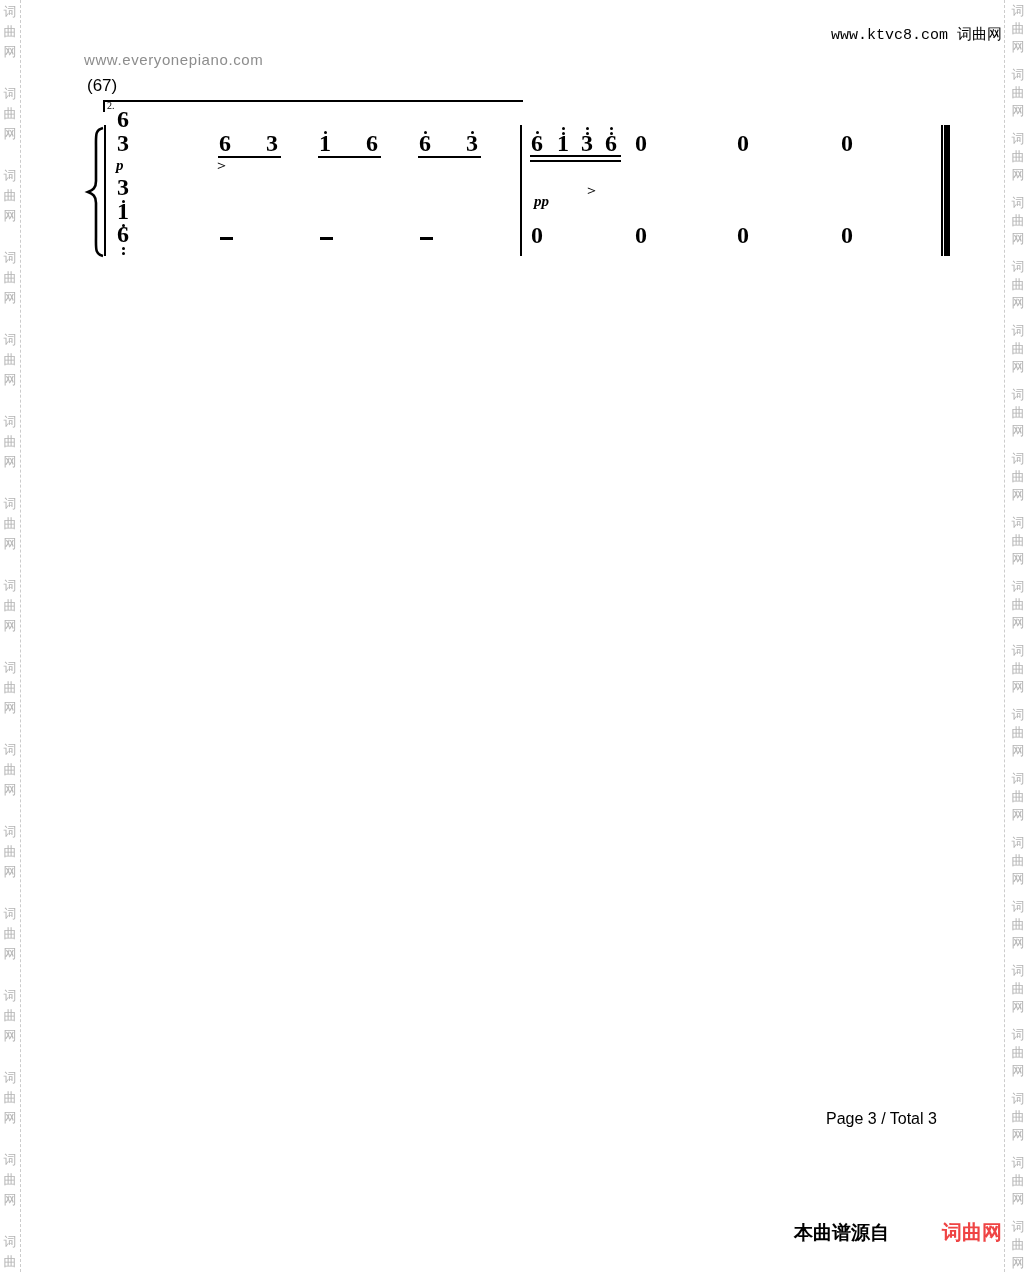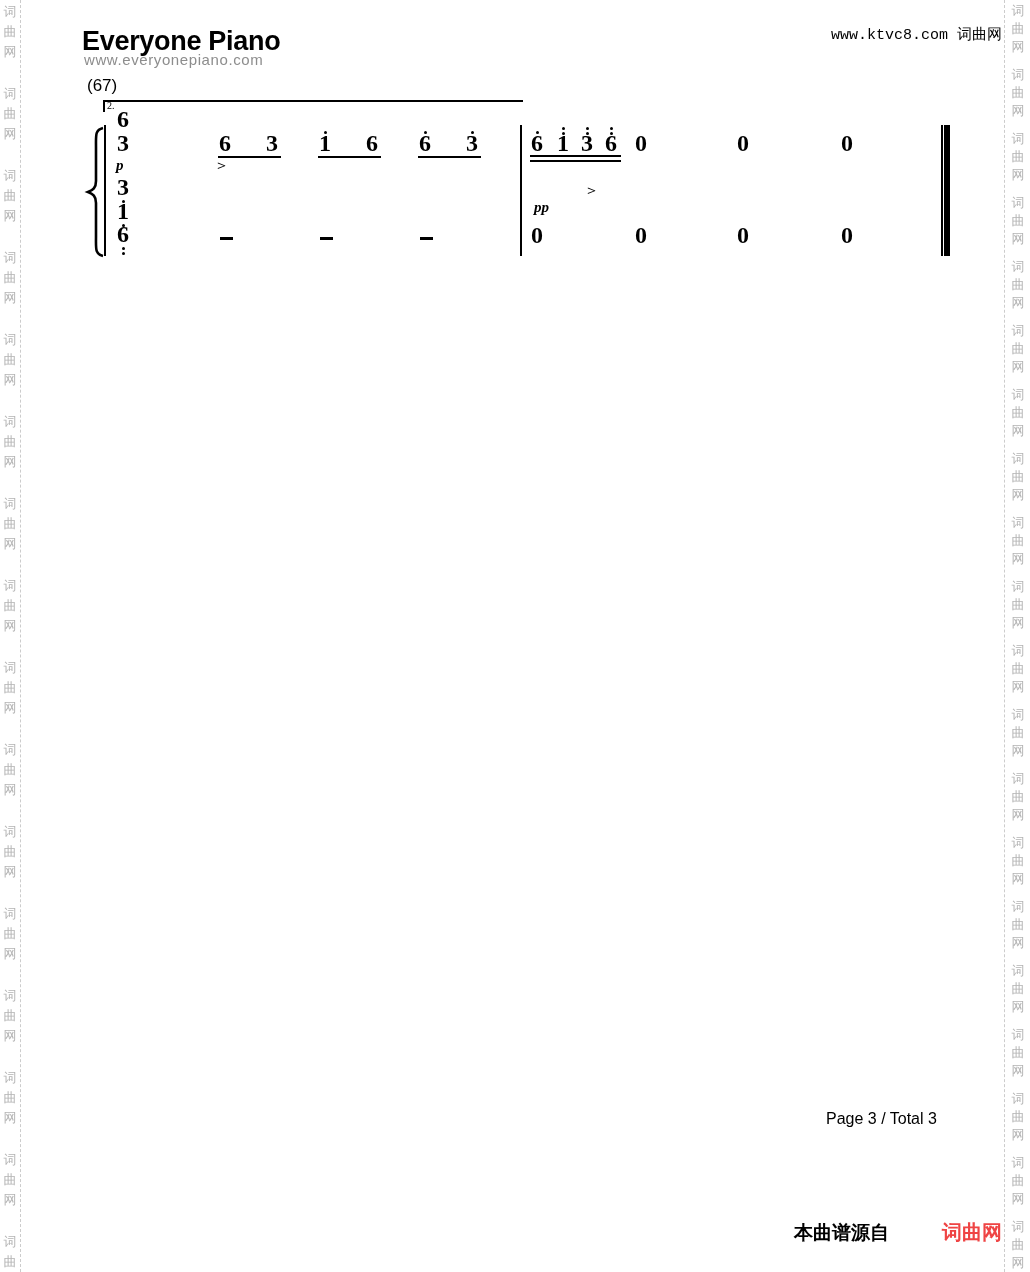--- a/index.html
+++ b/index.html
@@ -149,21 +149,20 @@
       <div class="wm-char" style="left: 1010px; top: 1110px; color: rgb(180, 180, 180);">曲</div>
       <div class="wm-char" style="left: 1010px; top: 1128px; color: rgb(180, 180, 180);">网</div>
       <div class="wm-char" style="left: 1010px; top: 1156px; color: rgb(180, 180, 180);">词</div>
       <div class="wm-char" style="left: 1010px; top: 1174px; color: rgb(180, 180, 180);">曲</div>
       <div class="wm-char" style="left: 1010px; top: 1192px; color: rgb(180, 180, 180);">网</div>
       <div class="wm-char" style="left: 1010px; top: 1220px; color: rgb(180, 180, 180);">词</div>
       <div class="wm-char" style="left: 1010px; top: 1238px; color: rgb(180, 180, 180);">曲</div>
       <div class="wm-char" style="left: 1010px; top: 1256px; color: rgb(180, 180, 180);">网</div>
     </div>
 
-  <div class="title">Everyone Piano</div>
   <div class="subtitle">www.everyonepiano.com</div>
   <div class="topright">www.ktvc8.com 词曲网</div>
 
   <div id="score">
     <div class="measure-label">(67)</div>
     <svg class="brace" width="22" height="136" viewBox="0 0 22 136">
       <path d="M20 4 C12 6,13 11,13 23 L13 57 C13 64,10 66,5 68 C10 70,13 72,13 79 L13 113 C13 125,12 130,20 132" fill="none" stroke="#000" stroke-width="2.6"></path>
     </svg>
   <div class="volta-line" style="left: 103px; top: 100px; width: 420px;"></div>
       <div class="volta-tick" style="left: 103px; top: 100px; height: 12px;"></div>
@@ -196,21 +195,21 @@
       <div class="note" style="left: 840px; top: 223px;">0</div>
       <div class="beam" style="left: 218px; top: 156px; width: 63px;"></div>
       <div class="beam" style="left: 318px; top: 156px; width: 63px;"></div>
       <div class="beam" style="left: 418px; top: 156px; width: 63px;"></div>
       <div class="beam" style="left: 530px; top: 155px; width: 91px;"></div>
       <div class="beam" style="left: 530px; top: 160px; width: 91px;"></div>
       <div class="dash" style="left: 220px; top: 237px;"></div>
       <div class="dash" style="left: 320px; top: 237px;"></div>
       <div class="dash" style="left: 420px; top: 237px;"></div>
       <div class="dyn" style="left: 116px; top: 158px;">p</div>
-      <div class="dyn" style="left: 534px; top: 200px;">pp</div>
+      <div class="dyn" style="left: 534px; top: 194px;">pp</div>
       <div class="accent" style="left: 217px; top: 160px;">&gt;</div>
       <div class="accent" style="left: 587px; top: 185px;">&gt;</div>
     </div>
 
   <div class="pageinfo">Page 3 / Total 3</div>
   <div class="credit">本曲谱源自</div>
   <div class="credit-site" style="color: #ef4444;">词曲网</div>
 
 </div>
 

